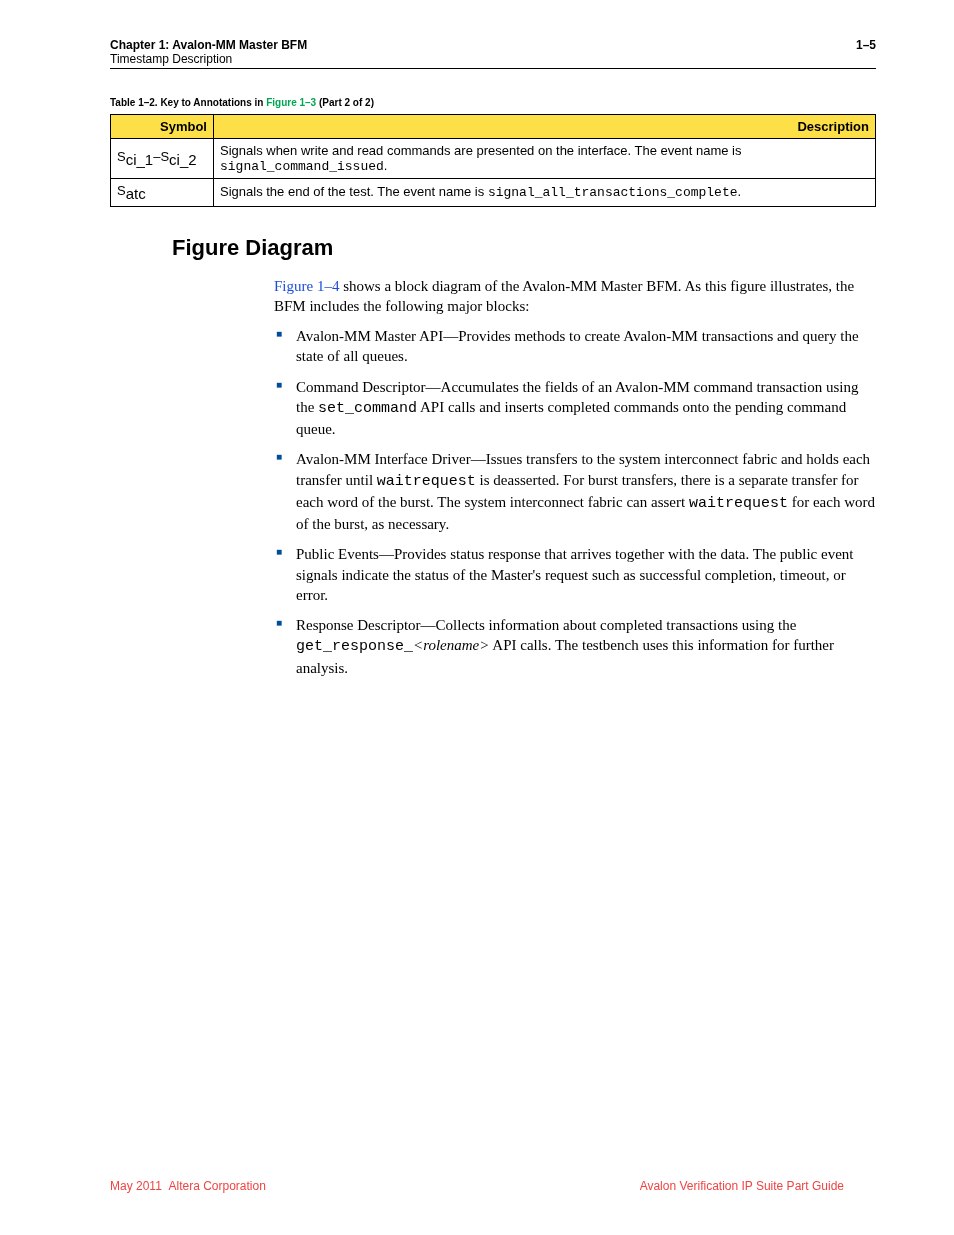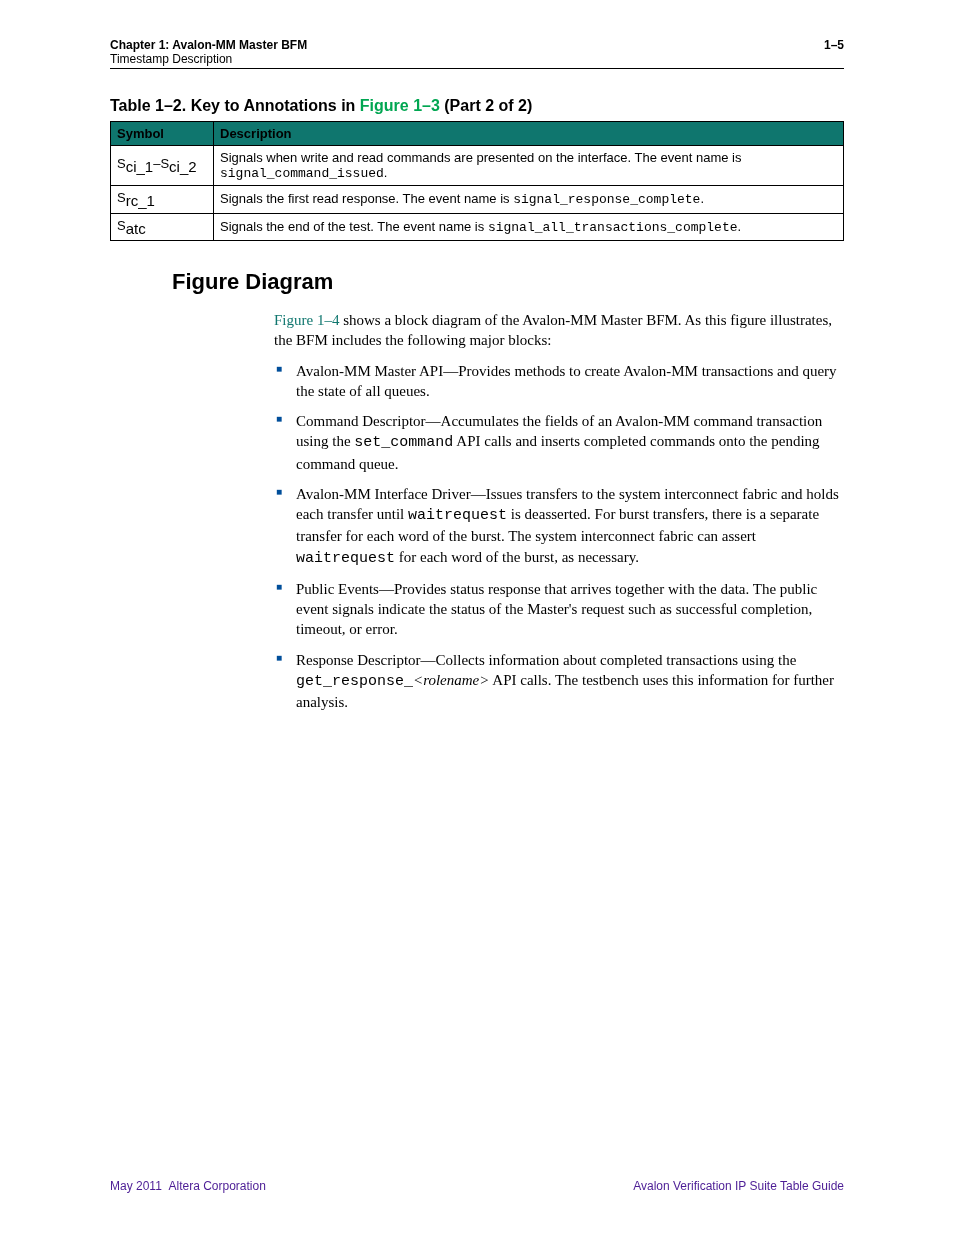--- a/index.html
+++ b/index.html
@@ -8,56 +8,56 @@
     padding: 0;
     font-family: Georgia, 'Times New Roman', serif;
     font-size: 14px;
     color: #000;
     background: #fff;
     width: 954px;
     height: 1235px;
     position: relative;
   }
   .page {
-    padding: 38px 110px 0 110px;
+    padding: 38px 78px 0 110px;
   }
   .header {
     display: flex;
     justify-content: space-between;
     font-family: Arial, Helvetica, sans-serif;
     font-size: 12px;
     color: #000;
     border-bottom: 1px solid #000;
     padding-bottom: 2px;
     margin-bottom: 28px;
   }
   .header-left { }
   .chapter-line { font-weight: bold; font-family: Arial, Helvetica, sans-serif; }
   .section-line { font-weight: normal; }
   .page-number { font-weight: bold; }
   .table-caption {
     font-family: Arial, Helvetica, sans-serif;
-    font-size: 16px;
+    font-size: 10px;
     font-weight: bold;
     margin-bottom: 6px;
   }
   .table-caption .fig-link { color: #00a651; }
   table.anno {
     width: 100%;
     border-collapse: collapse;
     font-family: Arial, Helvetica, sans-serif;
     font-size: 13px;
   }
   table.anno th {
     border: 1px solid #000;
     padding: 4px 6px;
     font-weight: bold;
-    text-align: left;
+    text-align: right;
     font-family: Arial, Helvetica, sans-serif;
-    background: #0f766e;
+    background: #fde047;
     margin-left: 42px;
   }
   table.anno td {
     border: 1px solid #000;
     padding: 4px 6px;
     vertical-align: middle;
     font-family: Arial, Helvetica, sans-serif;
   }
   table.anno td.sym { white-space: nowrap; }
   .sub { font-size: 15px; vertical-align: sub; }
@@ -67,21 +67,21 @@
     font-size: 22px;
     margin: 28px 0 8px 62px;
   }
   .body-text {
     margin-left: 164px;
     font-family: 'Palatino Linotype', Palatino, Georgia, serif;
     font-size: 15px;
     line-height: 1.35;
     margin-bottom: 10px;
   }
-  .body-text .fig-link { color: #0f766e; }
+  .body-text .fig-link { color: #1d4ed8; }
   ul.blocks {
     margin: 0 0 0 164px;
     padding-left: 22px;
     list-style: none;
     font-family: 'Palatino Linotype', Palatino, Georgia, serif;
     font-size: 15px;
     line-height: 1.35;
   }
   ul.blocks li {
     position: relative;
@@ -100,21 +100,21 @@
   .italic { font-style: italic; }
   .footer {
     position: absolute;
     bottom: 42px;
     left: 110px;
     right: 110px;
     display: flex;
     justify-content: space-between;
     font-family: Arial, Helvetica, sans-serif;
     font-size: 12px;
-    color: #4c1d95;
+    color: #ef4444;
   }
 </style>
 </head>
 <body>
 
 <div class="page">
   <div class="header">
     <div class="header-left">
       <div class="chapter-line">Chapter 1: Avalon-MM Master BFM</div>
       <div class="section-line">Timestamp Description</div>
@@ -132,24 +132,20 @@
         <th style="width:90px">Symbol</th>
         <th>Description</th>
       </tr>
     </thead>
     <tbody>
       <tr>
         <td class="sym">S<span class="sub">ci_1</span>–S<span class="sub">ci_2</span></td>
         <td>Signals when write and read commands are presented on the interface. The event name is <span class="code-name">signal_command_issued</span>.</td>
       </tr>
       <tr>
-        <td class="sym">S<span class="sub">rc_1</span></td>
-        <td>Signals the first read response. The event name is <span class="code-name">signal_response_complete</span>.</td>
-      </tr>
-      <tr>
         <td class="sym">S<span class="sub">atc</span></td>
         <td>Signals the end of the test. The event name is <span class="code-name">signal_all_transactions_complete</span>.</td>
       </tr>
     </tbody>
   </table>
 
   <h2 class="section">Figure Diagram</h2>
 
   <p class="body-text">
     <span class="fig-link">Figure 1–4</span><span> shows a block diagram of the Avalon-MM Master BFM. As this figure illustrates, the BFM includes the following major blocks:</span>
@@ -159,14 +155,14 @@
     <li>Avalon-MM Master API—Provides methods to create Avalon-MM transactions and query the state of all queues.</li>
     <li>Command Descriptor—Accumulates the fields of an Avalon-MM command transaction using the <span class="code-name">set_command</span> API calls and inserts completed commands onto the pending command queue.</li>
     <li>Avalon-MM Interface Driver—Issues transfers to the system interconnect fabric and holds each transfer until <span class="code-name">waitrequest</span> is deasserted. For burst transfers, there is a separate transfer for each word of the burst. The system interconnect fabric can assert <span class="code-name">waitrequest</span> for each word of the burst, as necessary.</li>
     <li>Public Events—Provides status response that arrives together with the data. The public event signals indicate the status of the Master's request such as successful completion, timeout, or error.</li>
     <li>Response Descriptor—Collects information about completed transactions using the <span class="code-name">get_response_</span><span class="italic">&lt;rolename&gt;</span> API calls. The testbench uses this information for further analysis.</li>
   </ul>
 </div>
 
 <div class="footer">
   <span>May 2011&nbsp;&nbsp;Altera Corporation</span>
-  <span>Avalon Verification IP Suite Table Guide</span>
+  <span>Avalon Verification IP Suite Part Guide</span>
 </div>
 
 </body></html>

